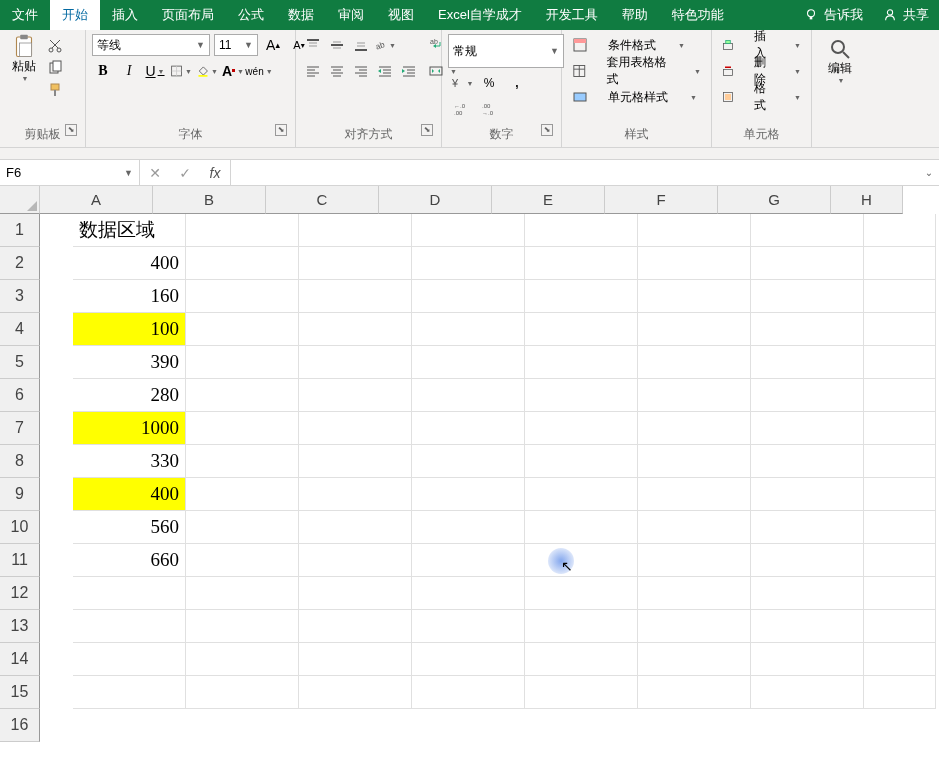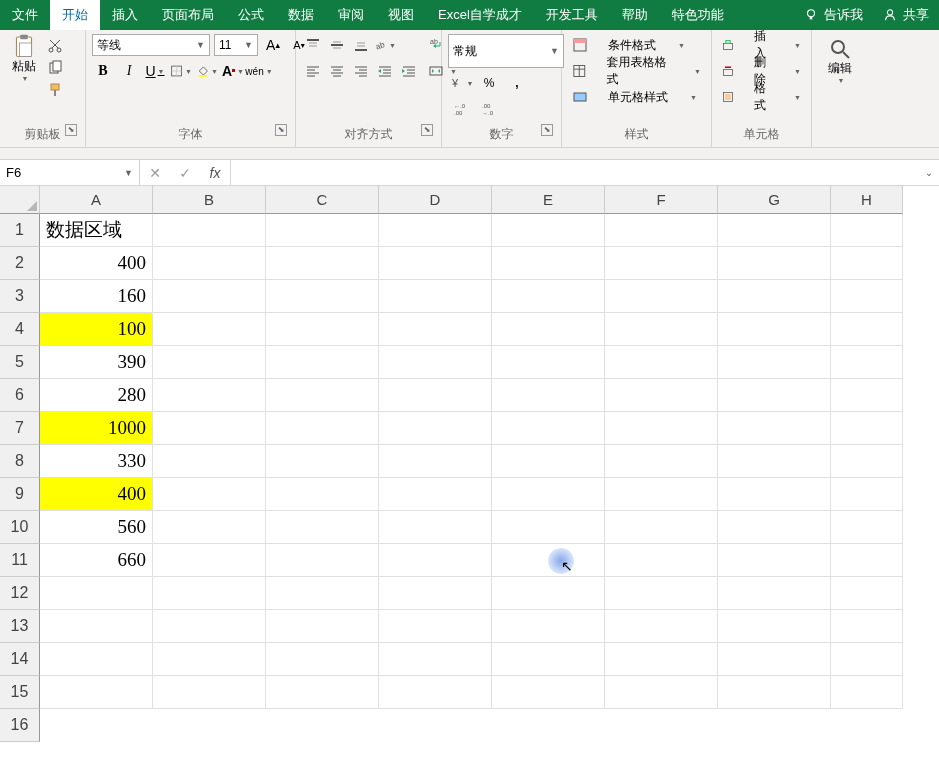--- a/index.html
+++ b/index.html
@@ -80,21 +80,21 @@
 .col-headers { display: flex; }
 .col-h { height: 28px; background: #f0f0f0; border-right: 1px solid #ccc; border-bottom: 1px solid #999; display: flex; align-items: center; justify-content: center; font-size: 15px; color: #444; }
 .col-h.colA { width: 113px; }
 .col-h.other { width: 113px; }
 .col-h.colH { width: 72px; }
 
 .row-headers { display: flex; flex-direction: column; }
 .row-h { width: 40px; height: 33px; background: #f0f0f0; border-right: 1px solid #999; border-bottom: 1px solid #ccc; display: flex; align-items: center; justify-content: center; font-size: 16px; color: #444; }
 
 .cells { position: relative; }
-.cell-row { display: flex; }
+.cell-row { display: flex; margin-left: 33px; }
 .cell { width: 113px; height: 33px; border-right: 1px solid #e0e0e0; border-bottom: 1px solid #e0e0e0; display: flex; align-items: center; padding: 0 6px; font-size: 19px; color: #000; }
 .cell.colH { width: 72px; }
 .cell.text { justify-content: flex-start; }
 .cell.num { justify-content: flex-end; font-family: Liberation Serif, serif; }
 .cell.yellow { background: #ffff00; }
 
 .grid-body { display: flex; }
 
 
 .cursor-blob { position: absolute; width: 26px; height: 26px; border-radius: 50%; background: radial-gradient(circle, rgba(80,130,230,0.7) 0%, rgba(80,130,230,0.2) 70%, transparent 100%); left: 548px; top: 548px; pointer-events: none; }

